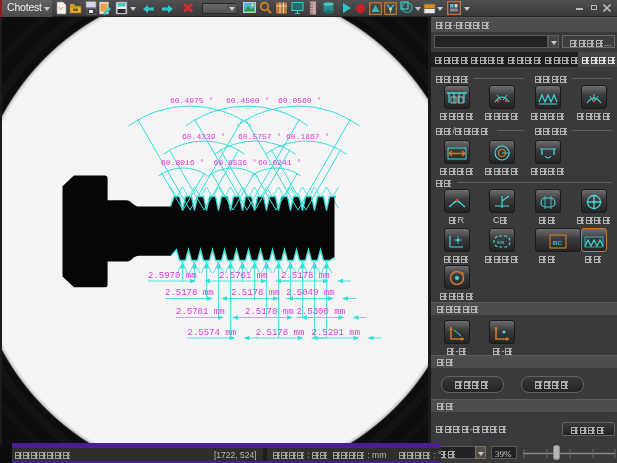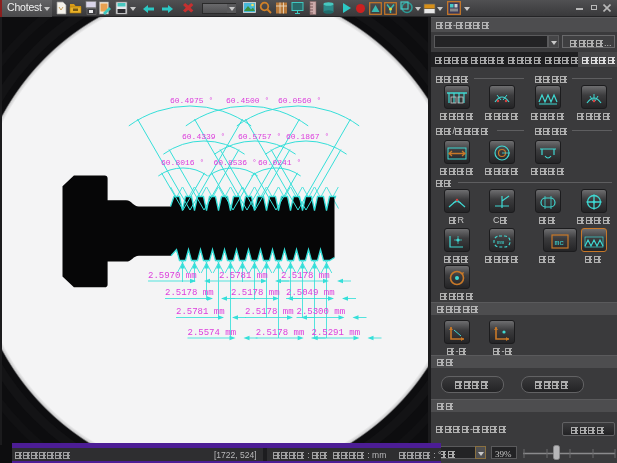--- a/index.html
+++ b/index.html
@@ -264,21 +264,21 @@
           <path d="M4,4 v11 h13" stroke="#3fd8d2" stroke-width="1.2" fill="none"></path>
           <circle cx="12" cy="8" r="1.6" fill="#3fd8d2"></circle>
           <path d="M12,4 v8 M8,8 h8" stroke="#3fd8d2" stroke-width="0.7"></path>
         </svg></div>
       <div class="ptxt" style="left:13px;top:237px"><i class="z"></i><i class="z"></i><i class="z"></i></div>
 <div class="ibox" style="left:58px;top:211px;width:26px;border-color:#1c1c1e"><svg width="22" height="19" viewBox="0 0 22 19">
           <rect x="3" y="4" width="16" height="11" rx="5" fill="none" stroke="#3fd8d2" stroke-width="1.1" stroke-dasharray="3 2"></rect>
           <text x="6" y="12" font-size="6" fill="#3fd8d2" font-family="Liberation Mono">mm</text>
         </svg></div>
       <div class="ptxt" style="left:54px;top:237px"><i class="z"></i><i class="z"></i><i class="z"></i><i class="z"></i></div>
-<div class="ibox" style="left:112px;top:211px;width:34px;border-color:#1c1c1e"><svg width="22" height="19" viewBox="0 0 22 19">
+<div class="ibox" style="left:104px;top:211px;width:46px;border-color:#1c1c1e"><svg width="22" height="19" viewBox="0 0 22 19">
           <rect x="3" y="3" width="16" height="13" fill="none" stroke="#c87828" stroke-width="1.2"></rect>
           <text x="5.5" y="13" font-size="8" fill="#3fd8d2" font-family="Liberation Mono">mc</text>
         </svg></div>
       <div class="ptxt" style="left:108px;top:237px"><i class="z"></i><i class="z"></i></div>
 <div class="ibox" style="left:150px;top:211px;width:26px;border-color:#c87828"><svg width="22" height="19" viewBox="0 0 22 19">
           <path d="M2,14 l3,-6 3,6 3,-6 3,6 3,-6 3,6" stroke="#3fd8d2" fill="none" stroke-width="1.2"></path>
           <rect x="2" y="5" width="18" height="10" fill="none" stroke="#3fd8d2" stroke-width="0.7"></rect>
         </svg></div>
       <div class="ptxt" style="left:154px;top:237px"><i class="z"></i><i class="z"></i></div>
 <div class="ibox" style="left:13px;top:248px;width:26px;border-color:#1c1c1e"><svg width="22" height="19" viewBox="0 0 22 19">

